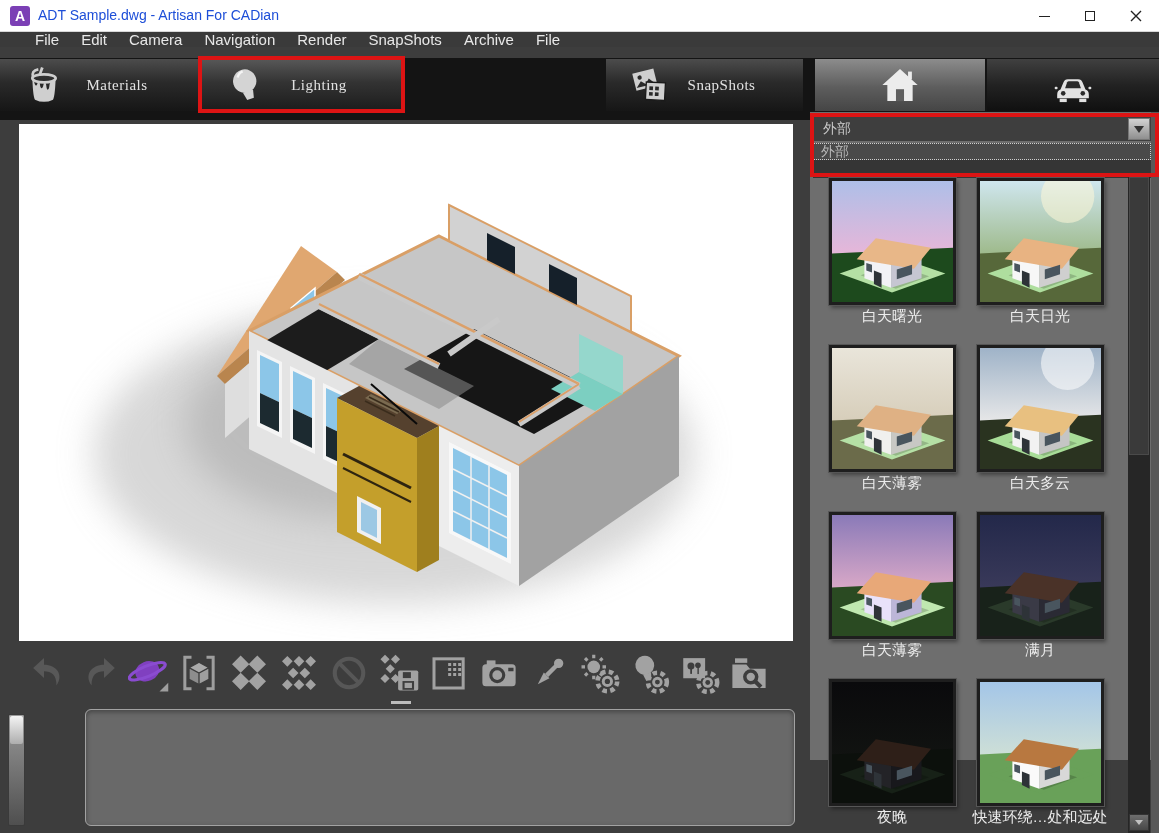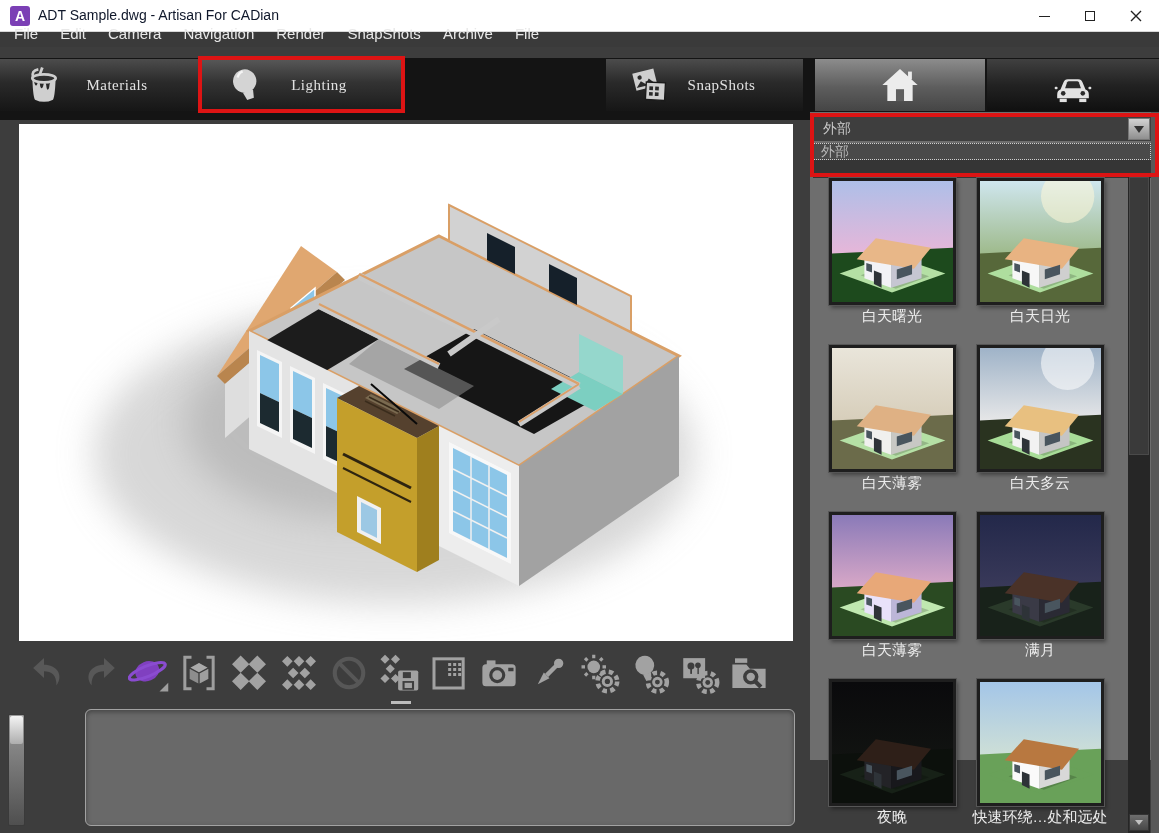--- a/index.html
+++ b/index.html
@@ -4,28 +4,28 @@
 <style>
   * { margin:0; padding:0; box-sizing:border-box; }
   html,body { width:1159px; height:833px; }
   body { font-family:"Liberation Sans", sans-serif; background:#3d3d3d; position:relative; overflow:hidden; }
   .abs { position:absolute; }
 
   
   #titlebar { left:0; top:0; width:1159px; height:32px; background:#ffffff; border-bottom:1px solid #d8d8d8; }
   #applogo { left:10px; top:6px; width:20px; height:20px; background:#7b3fb5; border-radius:3px;
              color:#fff; font-weight:bold; font-size:14px; text-align:center; line-height:20px; }
-  #apptitle { left:38px; top:7px; font-size:14px; color:#0f172a; }
+  #apptitle { left:38px; top:7px; font-size:14px; color:#1d4ed8; }
   .winbtn { top:0; width:46px; height:32px; display:flex; align-items:center; justify-content:center; }
   #btn-min { right:92px; } #btn-max { right:46px; } #btn-close { right:0; }
   #btn-min i { display:block; width:11px; height:0; border-top:1.4px solid #222; }
   #btn-max i { display:block; width:10px; height:10px; border:1.4px solid #222; }
 
   
-  #menubar { left:0; top:32px; width:1159px; height:15px; background:#3a3a3a; display:flex; align-items:flex-end; padding-left:3px; }
+  #menubar { left:0; top:32px; width:1159px; height:15px; background:#3a3a3a; display:flex; align-items:center; padding-left:24px; }
   #menubar span { color:#e8e8e8; font-size:15px; padding:0 11px; line-height:26px; }
 
   
   #tabbar { left:0; top:58px; width:1159px; height:62px; background:#141414; }
   .ftab { top:1px; height:52px; display:flex; align-items:center; padding-left:24px;
           background:linear-gradient(#4c4c4c 0%, #2a2a2a 45%, #161616 100%); }
   .ftab .ticon { width:40px; height:40px; flex:0 0 40px; }
   .ftab .tlabel { flex:1; text-align:center; color:#e2e2e2; font-family:"Liberation Serif", serif;
                   font-size:15px; letter-spacing:.5px; padding-right:30px; }
   #tab-materials { left:0; width:200px; }

